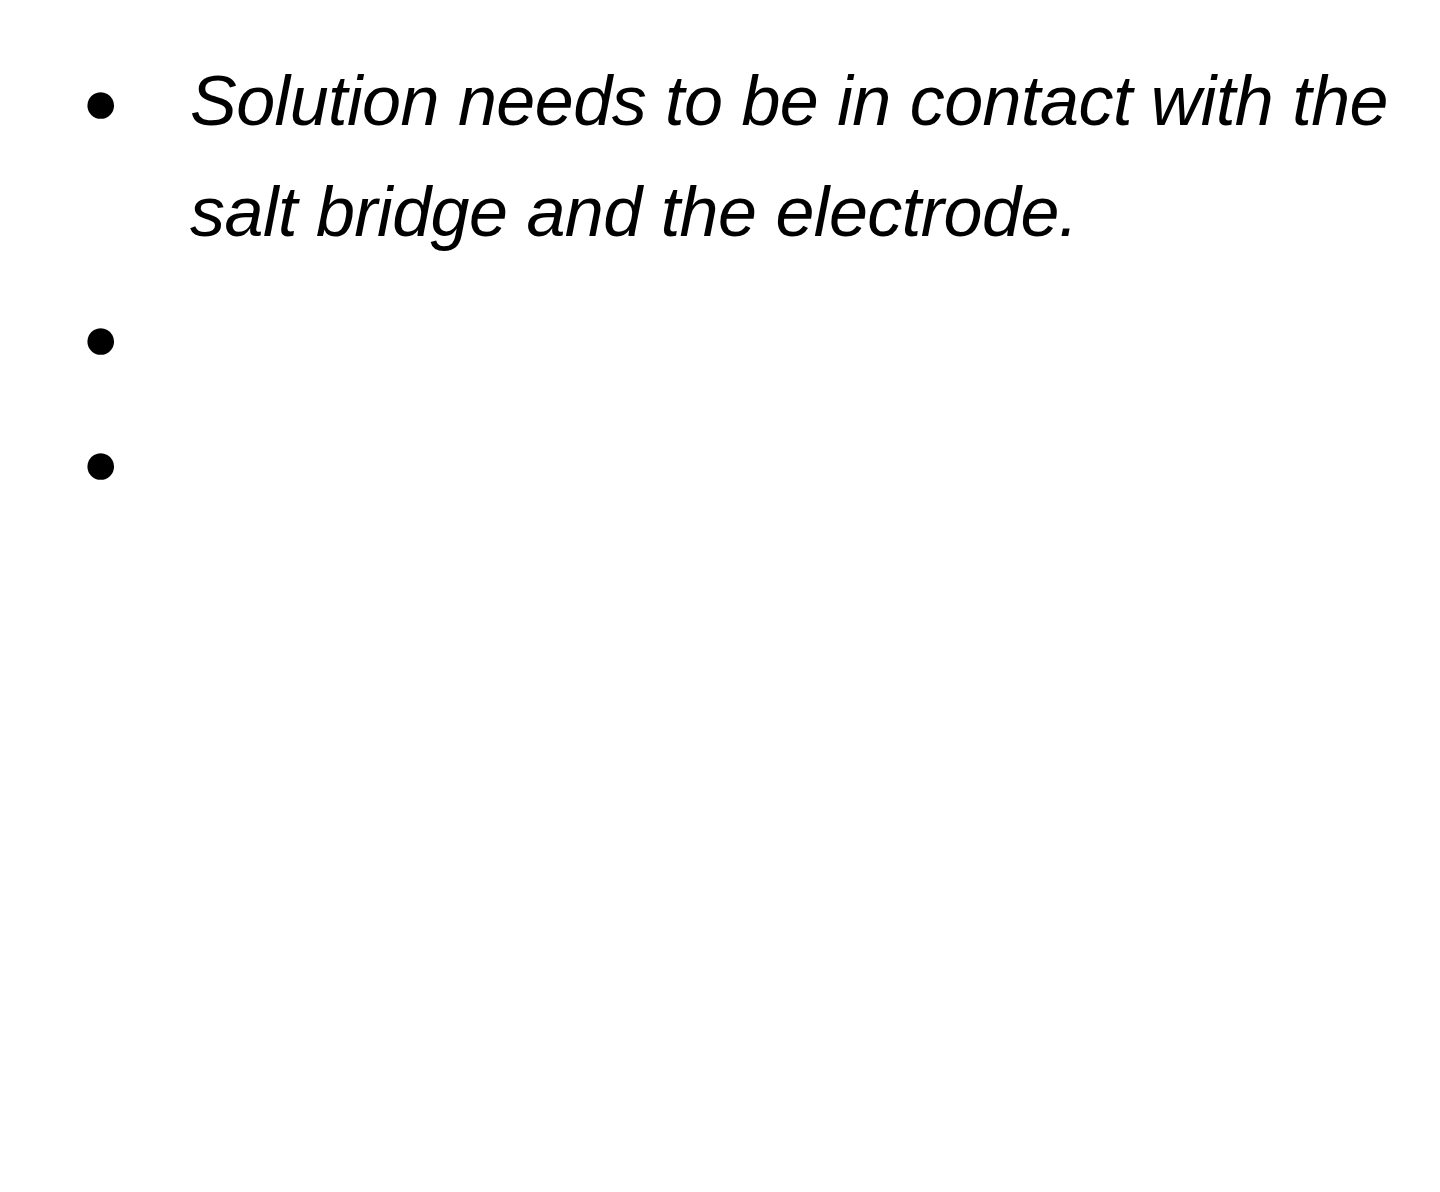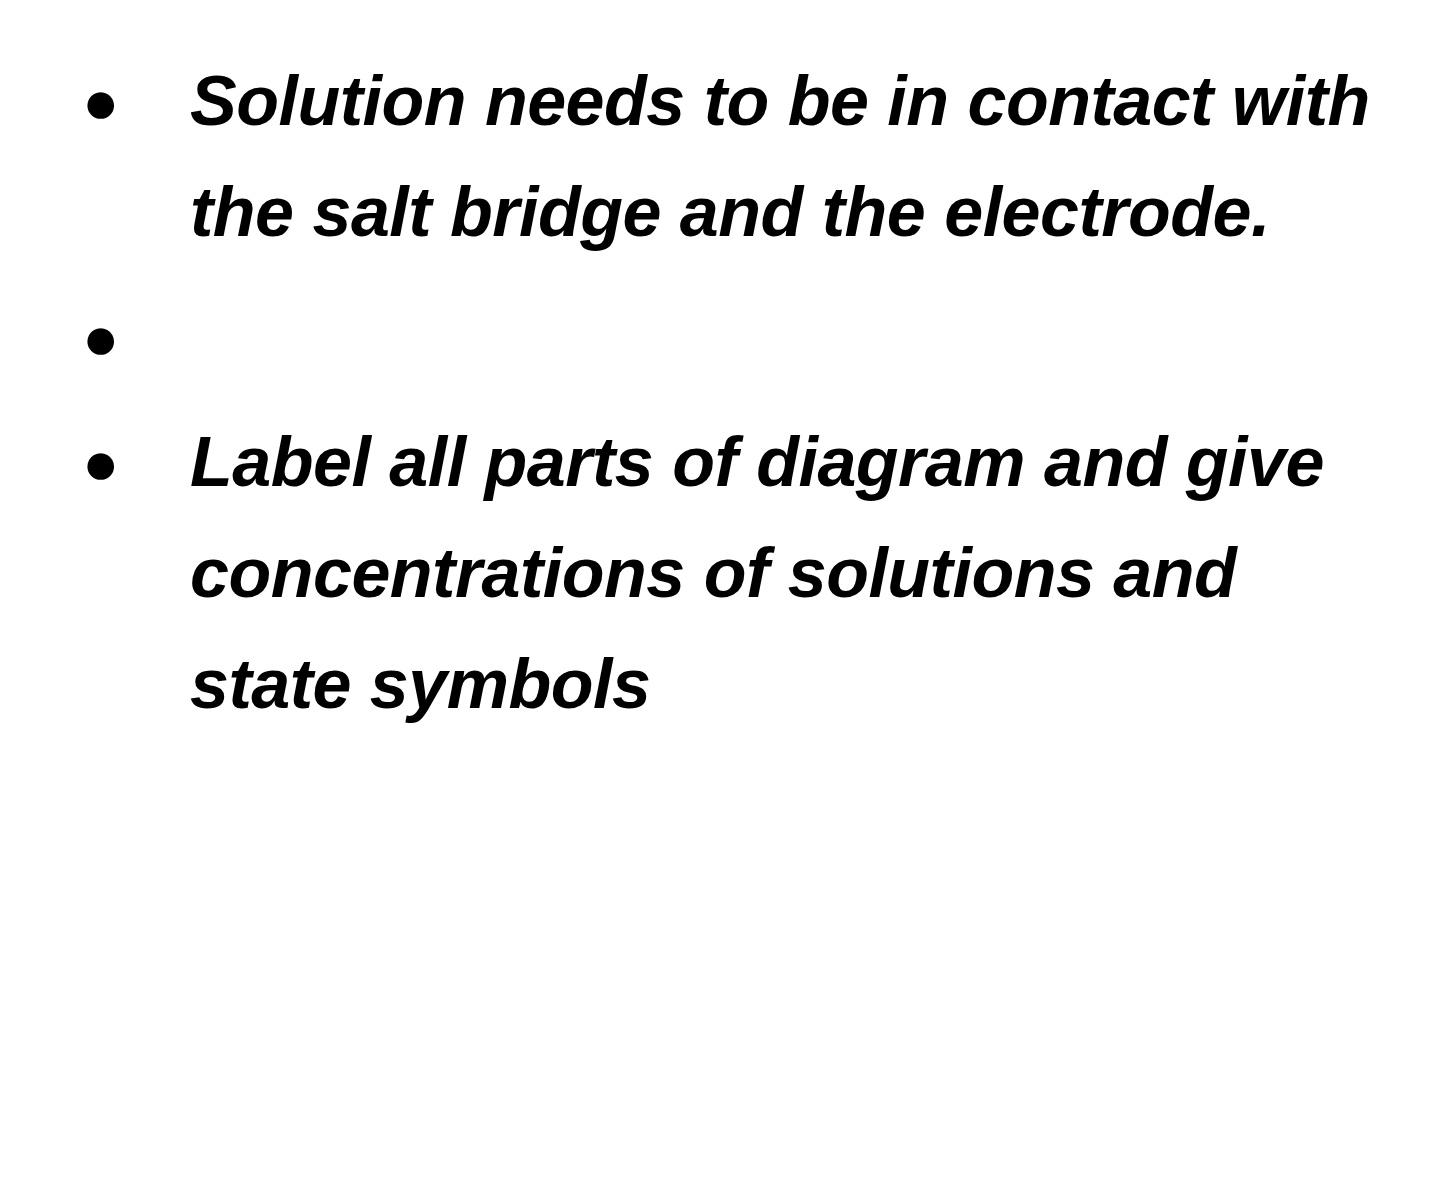--- a/index.html
+++ b/index.html
@@ -38,21 +38,21 @@
     text-align: left;
     padding-left: 42px;
     box-sizing: border-box;
     font-size: 62px;
     line-height: 111px;
     color: #000000;
   }
   .bullet-text {
     flex: 1 1 auto;
     font-style: italic;
-    font-weight: 700;
+    font-weight: 400;
     font-size: 70px;
     line-height: 111px;
     letter-spacing: -0.5px;
     color: #000000;
     max-width: 1225px;
   }
 </style>
 </head>
 <body>
 
@@ -63,17 +63,16 @@
       <span class="bullet-marker">●</span>
       <span class="bullet-text">Solution needs to be in contact with the salt bridge and the electrode.</span>
     </li>
 
     <li class="bullet-item">
       <span class="bullet-marker">●</span>
     </li>
 
     <li class="bullet-item">
       <span class="bullet-marker">●</span>
-      <span class="bullet-text">Label all parts of diagram and give concentrations of solutions and state symbols</span>
     </li>
 
   </ul>
 </div>
 
 </body></html>

